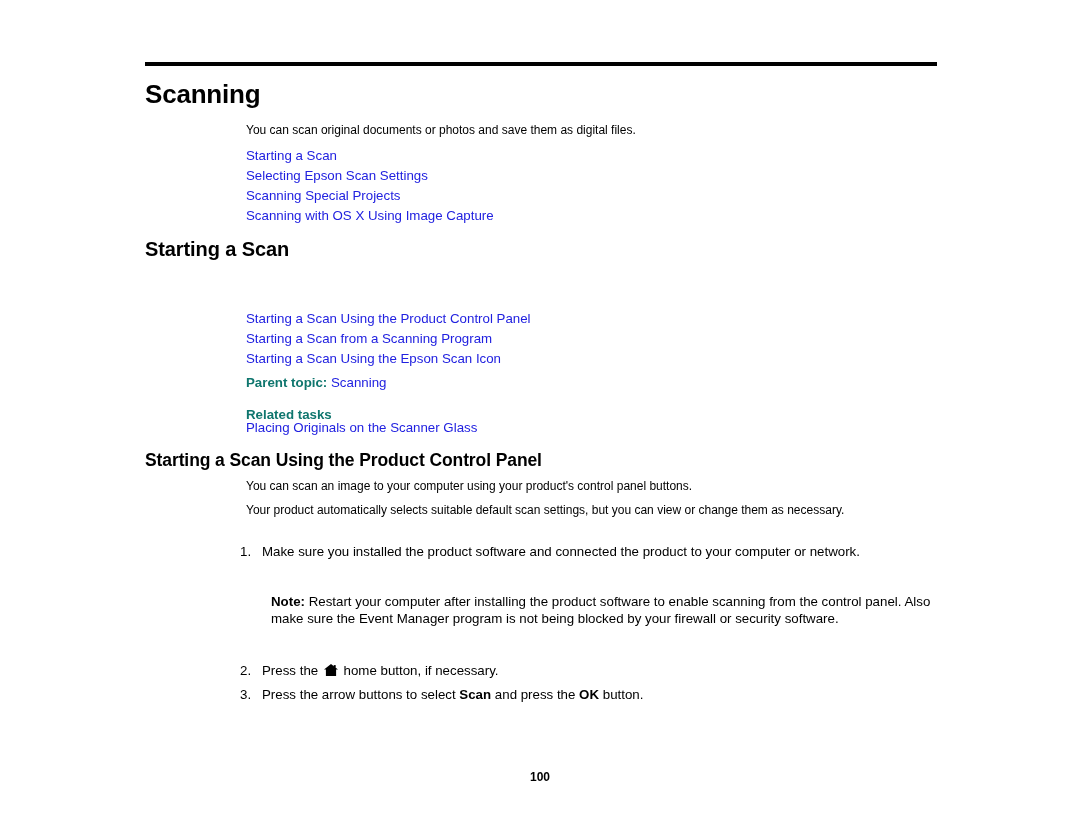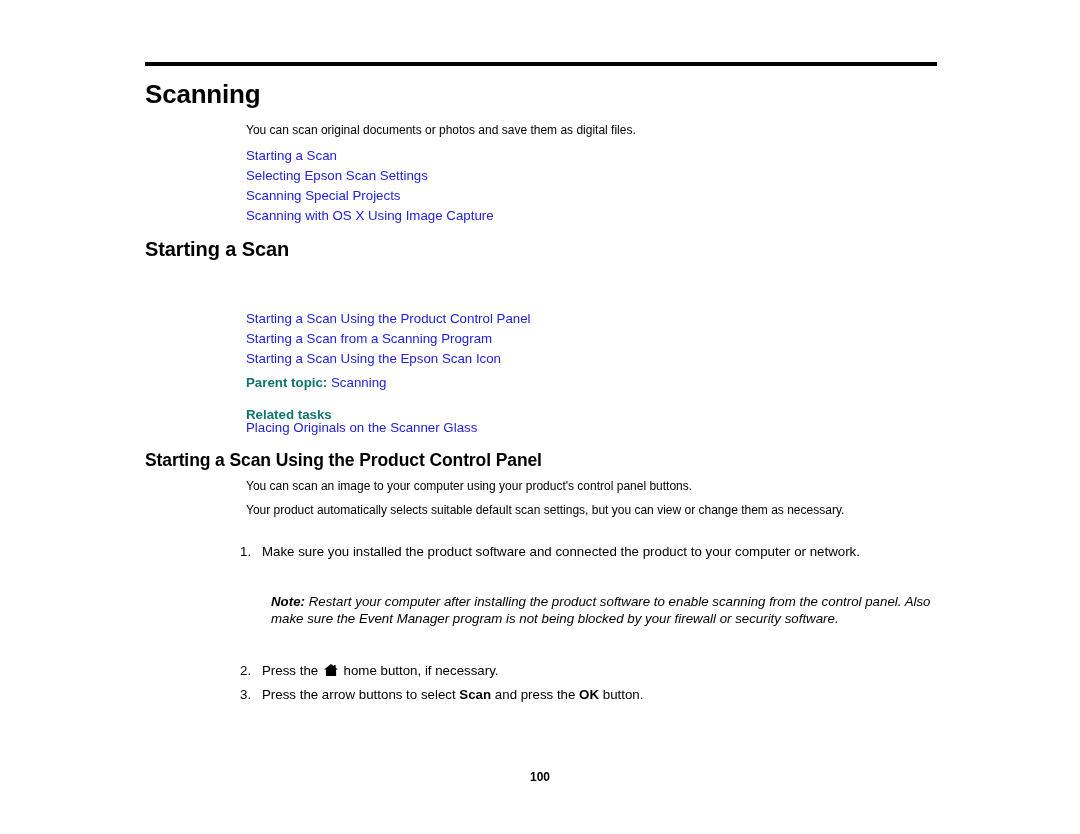--- a/index.html
+++ b/index.html
@@ -187,21 +187,21 @@
   <h3 class="sub" style="top:450px;">Starting a Scan Using the Product Control Panel</h3>
 
   <div class="body-p" style="top:502px;">Your product automatically selects suitable default scan settings, but you can view or change them as necessary.</div>
   <div class="body-p" style="top:478px;">You can scan an image to your computer using your product's control panel buttons.</div>
 
   <div class="step" style="top:544px;">
     <span class="num">1.</span>
     <span class="txt">Make sure you installed the product software and connected the product to your computer or network.</span>
   </div>
 
-  <div class="note" style="top:594px;font-style:italic;">
+  <div class="note" style="top:594px;">
     <b>Note:</b><span> Restart your computer after installing the product software to enable scanning from the control panel. Also make sure the Event Manager program is not being blocked by your firewall or security software.</span>
   </div>
 
   <div class="step" style="top:663px;">
     <span class="num">2.</span>
     <span class="txt"><span>Press the </span><span class="home-icon"><svg width="14" height="12" viewBox="0 0 14 12" xmlns="http://www.w3.org/2000/svg">
             <path d="M7 0 L0 5.6 L1.9 5.6 L1.9 12 L12.1 12 L12.1 5.6 L14 5.6 Z" fill="#000000"></path>
             <rect x="9.7" y="1.1" width="2.0" height="2.6" fill="#000000"></rect>
           </svg></span><span> home button, if necessary.</span></span>
   </div>

